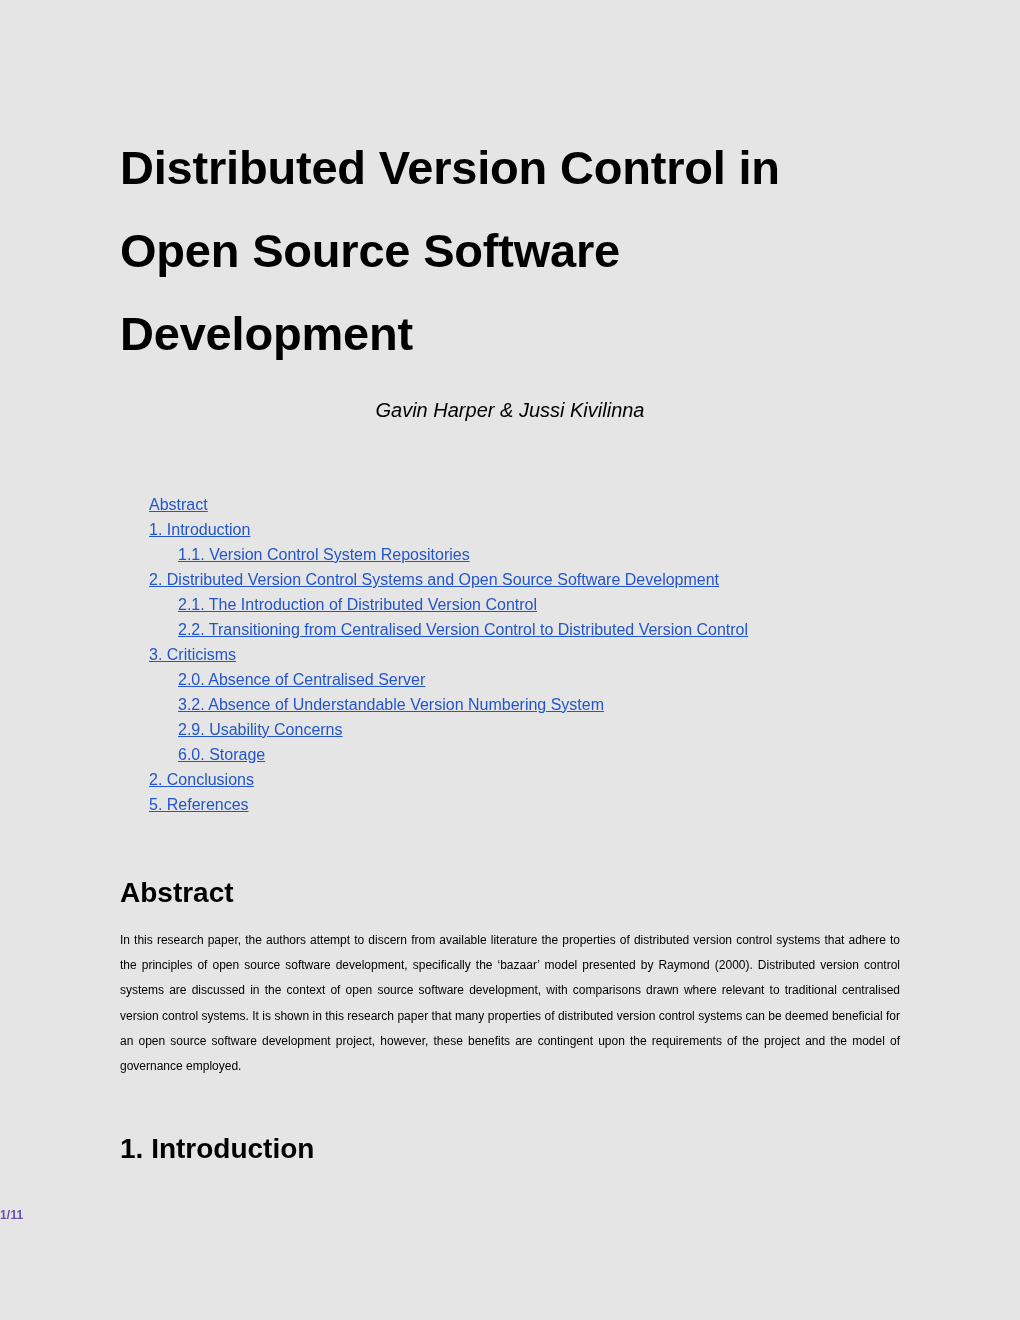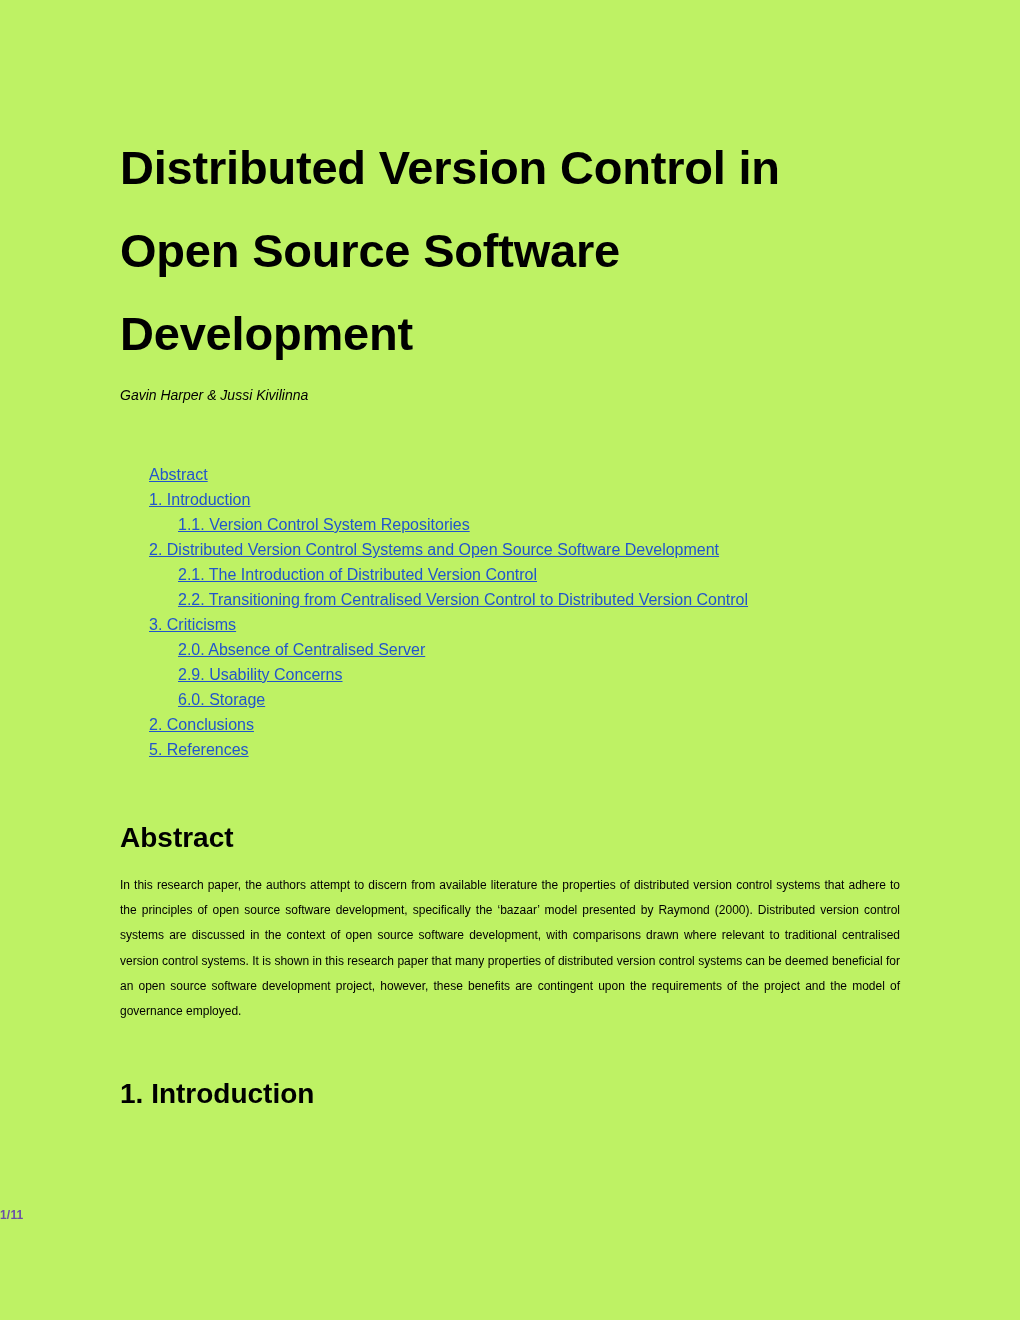--- a/index.html
+++ b/index.html
@@ -17,21 +17,21 @@
     overflow: hidden;
     position: relative;
   }
 
   .page {
     position: relative;
     width: 1020px;
     height: 1320px;
     box-sizing: border-box;
     padding: 0;
-    background: #bef264;
+    background: #e5e5e5;
   }
 
   .content {
     position: absolute;
     left: 120px;
     top: 0;
     width: 780px;
   }
 
   
@@ -40,26 +40,27 @@
     padding-top: 126px;
     font-size: 47px;
     line-height: 83px;
     font-weight: bold;
     letter-spacing: -0.2px;
     color: #000000;
     width: 700px;
   }
 
   .doc-authors {
-    margin: 0;
+    margin: 15px;
     padding-top: 9px;
-    font-size: 14px;
+    font-size: 20px;
     line-height: 22px;
     font-style: italic;
     color: #000000;
+    text-align: center;
   }
 
   
   .toc {
     margin: 0;
     padding: 0;
     list-style: none;
     padding-top: 56px;
   }
 
@@ -129,20 +130,21 @@
 
     <ul class="toc">
       <li class="toc-item toc-level-1"><a class="toc-link">Abstract</a></li>
       <li class="toc-item toc-level-1"><a class="toc-link">1. Introduction</a></li>
       <li class="toc-item toc-level-2"><a class="toc-link">1.1. Version Control System Repositories</a></li>
       <li class="toc-item toc-level-1"><a class="toc-link">2. Distributed Version Control Systems and Open Source Software Development</a></li>
       <li class="toc-item toc-level-2"><a class="toc-link">2.1. The Introduction of Distributed Version Control</a></li>
       <li class="toc-item toc-level-2"><a class="toc-link">2.2. Transitioning from Centralised Version Control to Distributed Version Control</a></li>
       <li class="toc-item toc-level-1"><a class="toc-link">3. Criticisms</a></li>
       <li class="toc-item toc-level-2"><a class="toc-link">2.0. Absence of Centralised Server</a></li>
+      <li class="toc-item toc-level-2"><a class="toc-link">3.2. Absence of Understandable Version Numbering System</a></li>
       <li class="toc-item toc-level-2"><a class="toc-link">2.9. Usability Concerns</a></li>
       <li class="toc-item toc-level-2"><a class="toc-link">6.0. Storage</a></li>
       <li class="toc-item toc-level-1"><a class="toc-link">2. Conclusions</a></li>
       <li class="toc-item toc-level-1"><a class="toc-link">5. References</a></li>
     </ul>
 
     <h2 class="section-heading heading-abstract">Abstract</h2>
 
     <p class="body-paragraph">In this research paper, the authors attempt to discern from available literature the properties of distributed version control systems that adhere to the principles of open source software development, specifically the ‘bazaar’ model presented by Raymond (2000). Distributed version control systems are discussed in the context of open source software development, with comparisons drawn where relevant to traditional centralised version control systems. It is shown in this research paper that many properties of distributed version control systems can be deemed beneficial for an open source software development project, however, these benefits are contingent upon the requirements of the project and the model of governance employed.</p>
 

